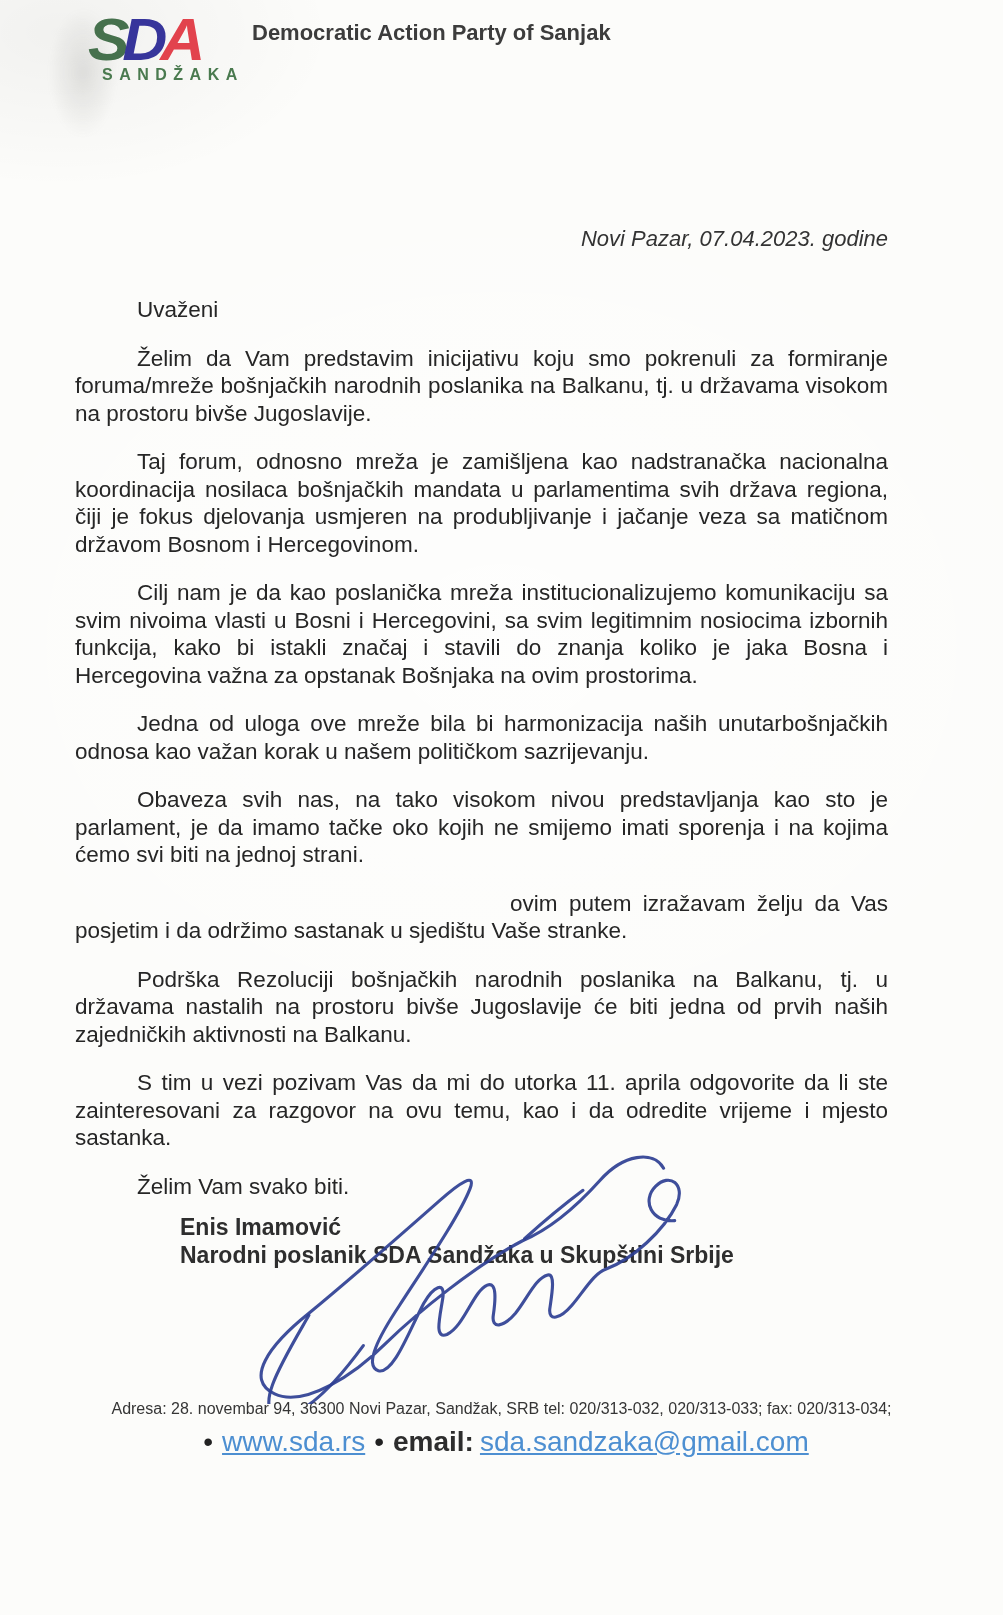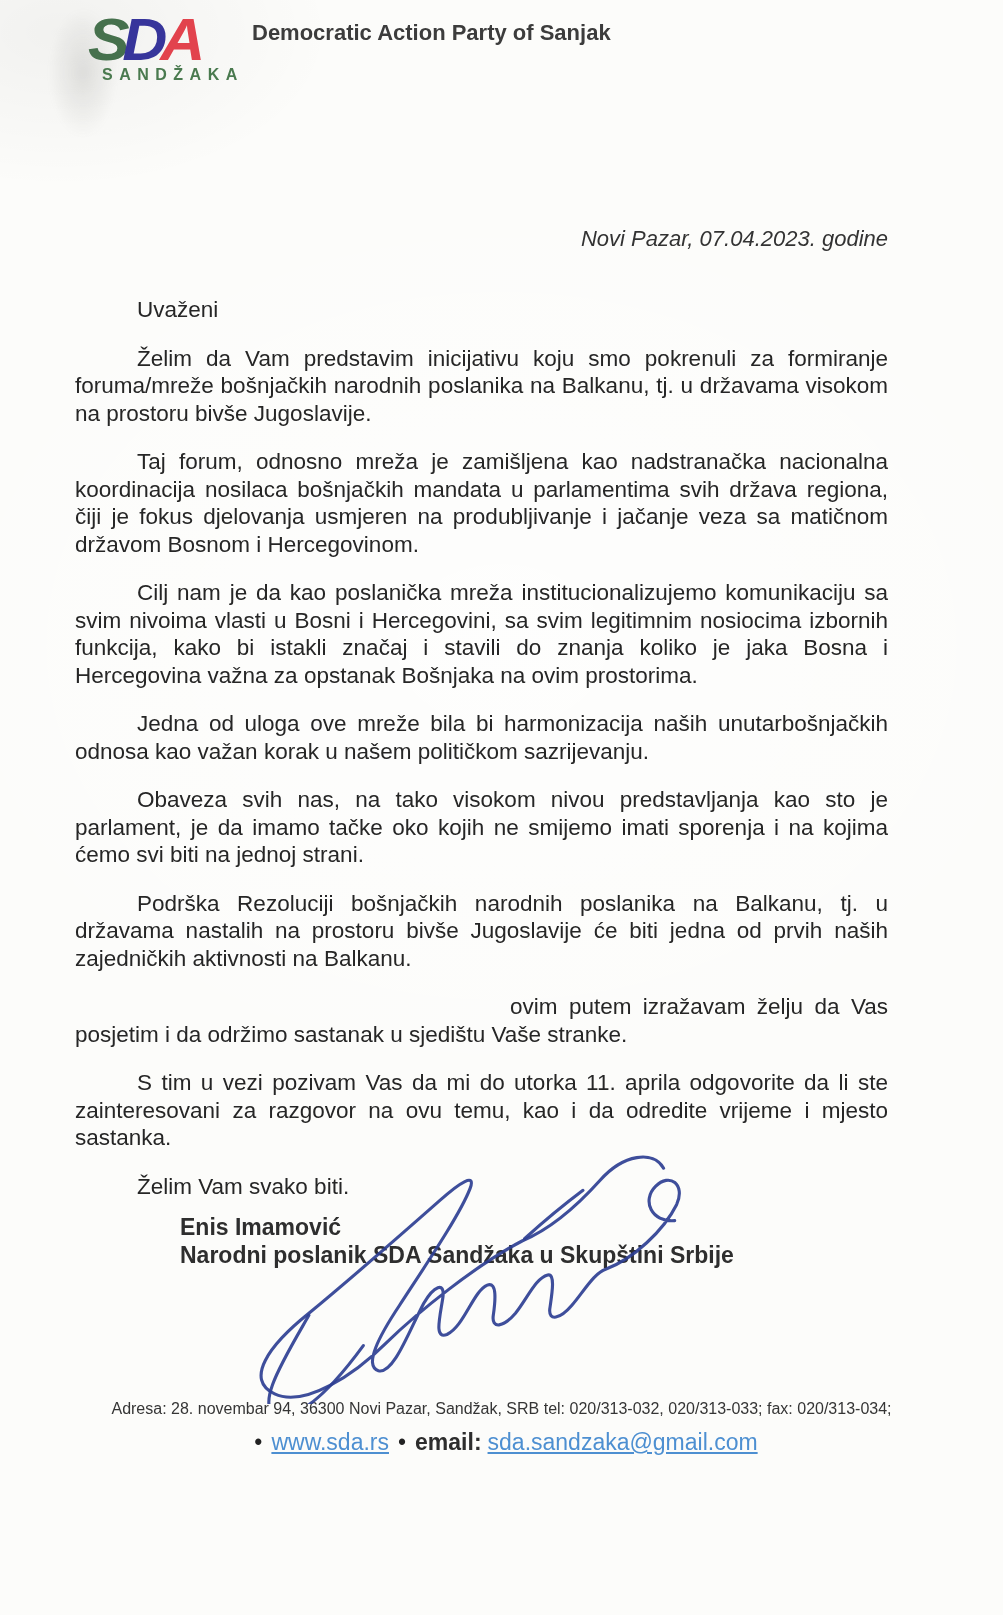--- a/index.html
+++ b/index.html
@@ -62,21 +62,21 @@
 
   .signature { position:absolute; left:212px; top:1142px; width:484px; height:262px; z-index:3; }
   .signature path {
     fill:none; stroke:#2e3f93; stroke-width:3.1;
     stroke-linecap:round; stroke-linejoin:round; opacity:0.92;
   }
 
   
   .footer { position:absolute; left:0; top:1396px; width:1003px; text-align:center; color:#353535; }
   .footer-line1 { font-size:16px; line-height:26px; white-space:nowrap; }
-  .footer-line2 { font-size:23px; line-height:26px; margin-top:7px; }
+  .footer-line2 { font-size:28px; line-height:26px; margin-top:7px; }
   .footer .bullet { margin:0 9px; color:#222; }
   .footer .email-label { font-weight:bold; color:#2d2d2d; margin-right:6px; }
   .footer a.link { text-decoration:underline; cursor:pointer; }
 
   .scan-smudge {
     position:absolute; left:48px; top:8px; width:70px; height:130px;
     background:radial-gradient(ellipse at center, rgba(120,120,115,0.18), transparent 70%);
     filter:blur(2px);
   }
 </style>
@@ -101,22 +101,22 @@
 
   <div class="dateline">Novi Pazar, 07.04.2023. godine</div>
 
   <main class="letter-body">
     <p class="salutation">Uvaženi</p>
     <p class="para">Želim da Vam predstavim inicijativu koju smo pokrenuli za formiranje foruma/mreže bošnjačkih narodnih poslanika na Balkanu, tj. u državama visokom na prostoru bivše Jugoslavije.</p>
     <p class="para">Taj forum, odnosno mreža je zamišljena kao nadstranačka nacionalna koordinacija nosilaca bošnjačkih mandata u parlamentima svih država regiona, čiji je fokus djelovanja usmjeren na produbljivanje i jačanje veza sa matičnom državom Bosnom i Hercegovinom.</p>
     <p class="para">Cilj nam je da kao poslanička mreža institucionalizujemo komunikaciju sa svim nivoima vlasti u Bosni i Hercegovini, sa svim legitimnim nosiocima izbornih funkcija, kako bi istakli značaj i stavili do znanja koliko je jaka Bosna i Hercegovina važna za opstanak Bošnjaka na ovim prostorima.</p>
     <p class="para">Jedna od uloga ove mreže bila bi harmonizacija naših unutarbošnjačkih odnosa kao važan korak u našem političkom sazrijevanju.</p>
     <p class="para">Obaveza svih nas, na tako visokom nivou predstavljanja kao sto je parlament, je da imamo tačke oko kojih ne smijemo imati sporenja i na kojima ćemo svi biti na jednoj strani.</p>
+    <p class="para deep-indent">ovim putem izražavam želju da Vas posjetim i da održimo sastanak u sjedištu Vaše stranke.</p>
     <p class="para">Podrška Rezoluciji bošnjačkih narodnih poslanika na Balkanu, tj. u državama nastalih na prostoru bivše Jugoslavije će biti jedna od prvih naših zajedničkih aktivnosti na Balkanu.</p>
-    <p class="para deep-indent">ovim putem izražavam želju da Vas posjetim i da održimo sastanak u sjedištu Vaše stranke.</p>
     <p class="para">S tim u vezi pozivam Vas da mi do utorka 11. aprila odgovorite da li ste zainteresovani za razgovor na ovu temu, kao i da odredite vrijeme i mjesto sastanka.</p>
     <p class="closing">Želim Vam svako biti.</p>
   </main>
 
   <div class="sig-block">
     <div class="sig-name">Enis Imamović</div>
     <div class="sig-title">Narodni poslanik SDA Sandžaka u Skupštini Srbije</div>
   </div>
 
   <svg class="signature" viewBox="0 0 480 260" xmlns="http://www.w3.org/2000/svg" aria-hidden="true">

